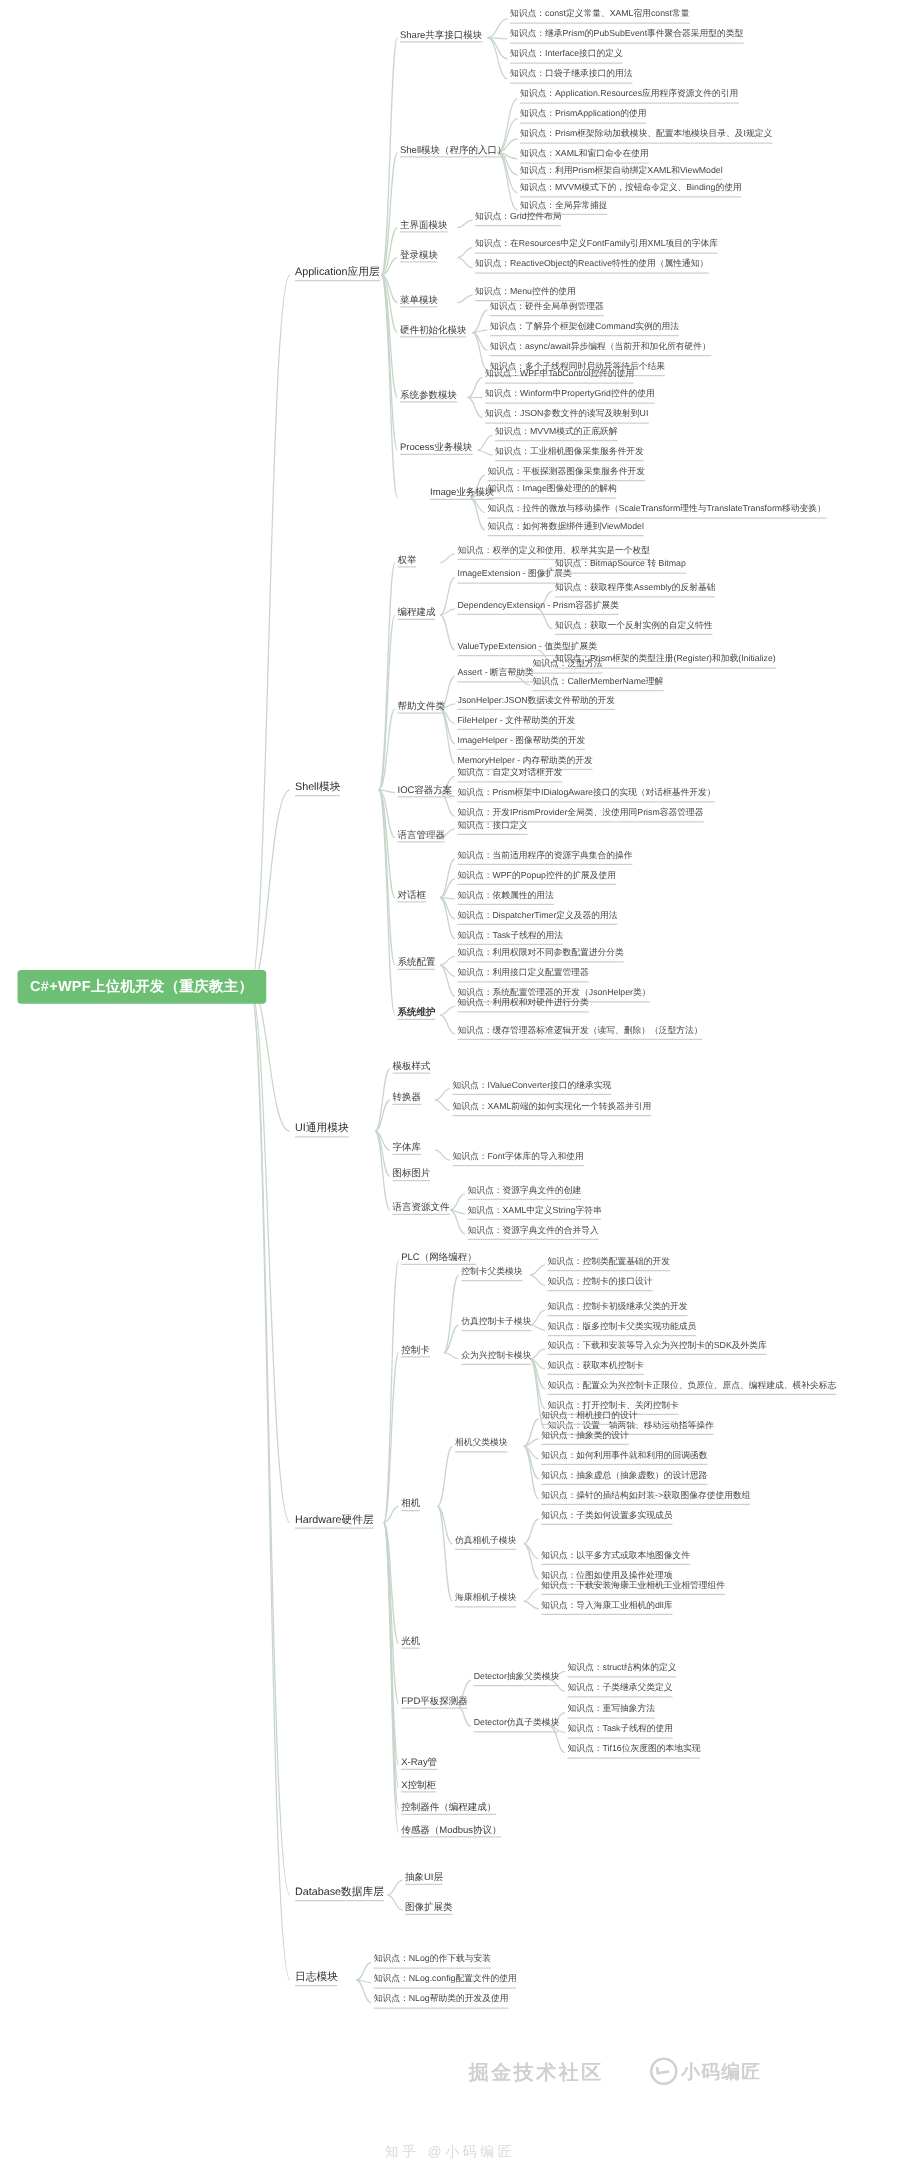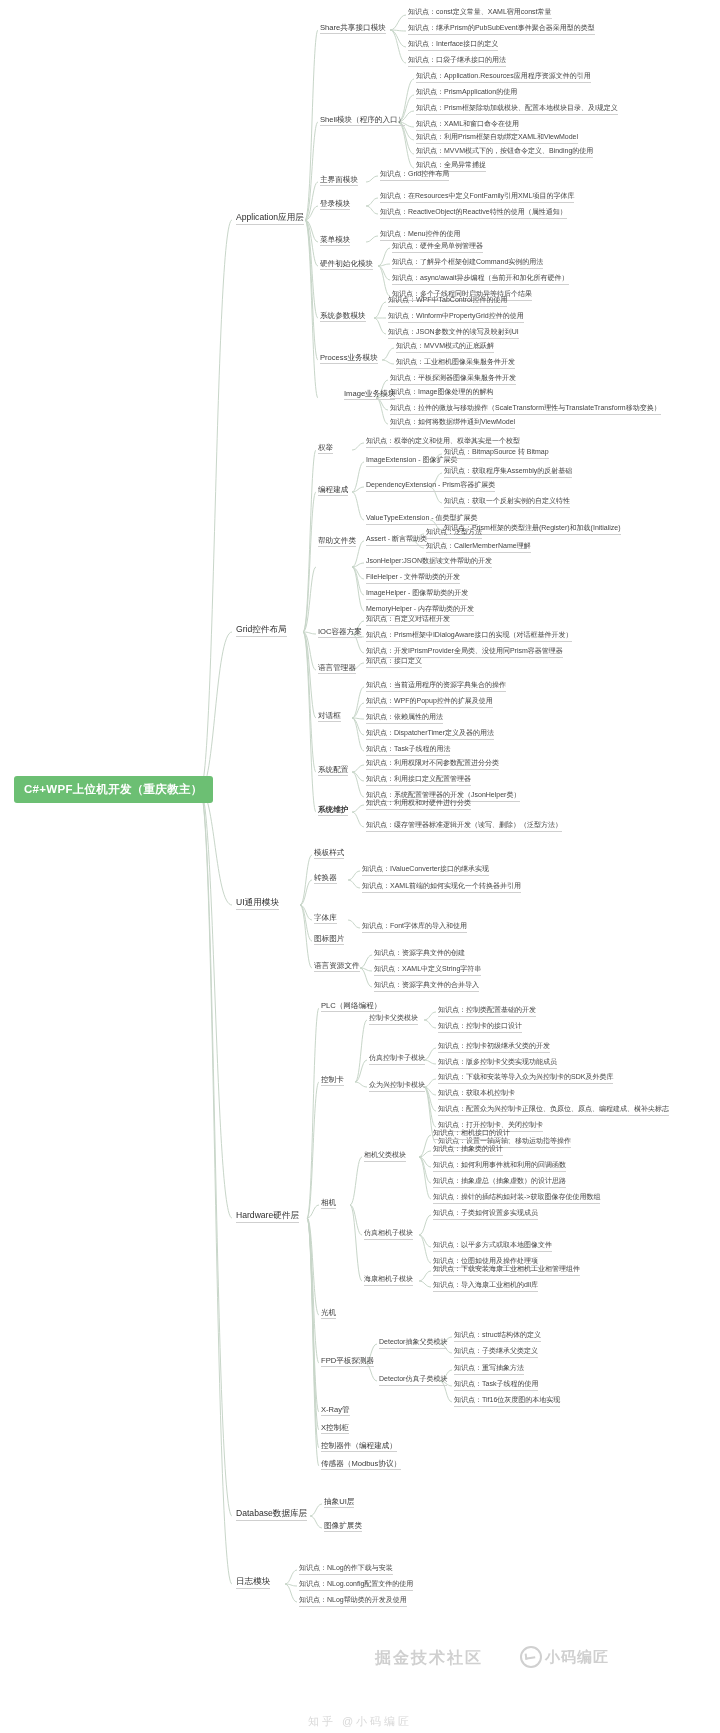--- a/index.html
+++ b/index.html
@@ -187,21 +187,21 @@
 
       <path d="M285 1584 C 291 1584, 291 1570, 297 1570"></path>
       <path d="M285 1584 C 291 1584, 291 1586, 297 1586"></path>
       <path d="M285 1584 C 291 1584, 291 1602, 297 1602"></path>
     </g>
   </svg>
 
   <div class="l1" style="left:14px;top:776px;">C#+WPF上位机开发（重庆教主）</div>
 
   <div class="node l2 und" style="left:236px;top:212px;">Application应用层</div>
-  <div class="node l2 und" style="left:236px;top:624px;">Grid控件布局</div>
+  <div class="node l2 und" style="left:236px;top:624px;">Shell模块</div>
   <div class="node l2 und" style="left:236px;top:897px;">UI通用模块</div>
   <div class="node l2 und" style="left:236px;top:1210px;">Hardware硬件层</div>
   <div class="node l2 und" style="left:236px;top:1508px;">Database数据库层</div>
   <div class="node l2 und" style="left:236px;top:1576px;">日志模块</div>
 
   <div class="node l3 und" style="left:320px;top:23px;">Share共享接口模块</div>
   <div class="node l3 und" style="left:320px;top:115px;">Shell模块（程序的入口）</div>
   <div class="node l3 und" style="left:320px;top:175px;">主界面模块</div>
   <div class="node l3 und" style="left:320px;top:199px;">登录模块</div>
   <div class="node l3 und" style="left:320px;top:235px;">菜单模块</div>
@@ -240,21 +240,21 @@
   <div class="node l4 und" style="left:396px;top:342px;">知识点：MVVM模式的正底跃解</div>
   <div class="node l4 und" style="left:396px;top:358px;">知识点：工业相机图像采集服务件开发</div>
 
   <div class="node l4 und" style="left:390px;top:374px;">知识点：平板探测器图像采集服务件开发</div>
   <div class="node l4 und" style="left:390px;top:388px;">知识点：Image图像处理的的解构</div>
   <div class="node l4 und" style="left:390px;top:404px;">知识点：拉件的微放与移动操作（ScaleTransform理性与TranslateTransform移动变换）</div>
   <div class="node l4 und" style="left:390px;top:418px;">知识点：如何将数据绑件通到ViewModel</div>
 
   <div class="node l3 und" style="left:318px;top:443px;">权举</div>
   <div class="node l3 und" style="left:318px;top:485px;">编程建成</div>
-  <div class="node l3 und" style="left:318px;top:536px;">帮助文件类</div>
+  <div class="node l3 und" style="left:318px;top:560px;">帮助文件类</div>
   <div class="node l3 und" style="left:318px;top:627px;">IOC容器方案</div>
   <div class="node l3 und" style="left:318px;top:663px;">语言管理器</div>
   <div class="node l3 und" style="left:318px;top:711px;">对话框</div>
   <div class="node l3 und" style="left:318px;top:765px;">系统配置</div>
   <div class="node l3 und" style="left:318px;top:805px;font-weight:bold;">系统维护</div>
 
   <div class="node l4 und" style="left:366px;top:437px;">知识点：权举的定义和使用、权举其实是一个枚型</div>
 
   <div class="node l4 und" style="left:366px;top:456px;">ImageExtension - 图像扩展类</div>
   <div class="node l4 und" style="left:444px;top:448px;">知识点：BitmapSource 转 Bitmap</div>

